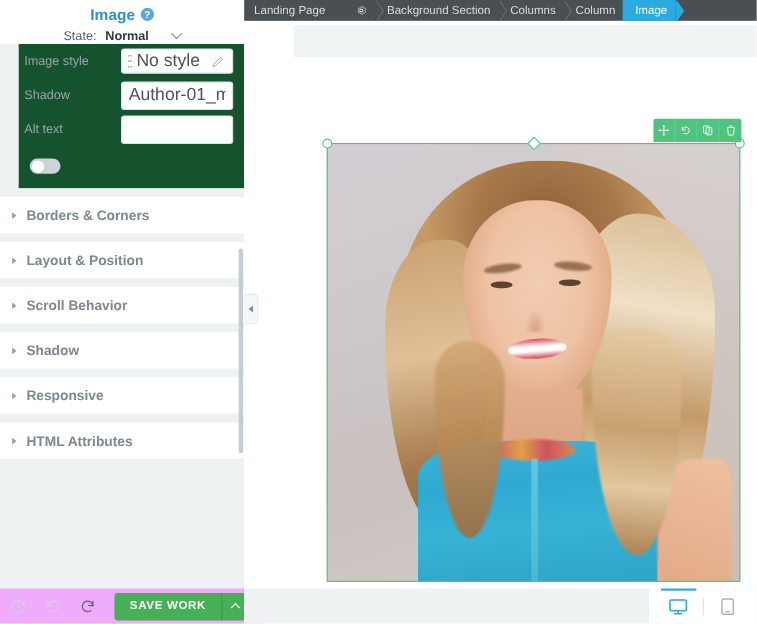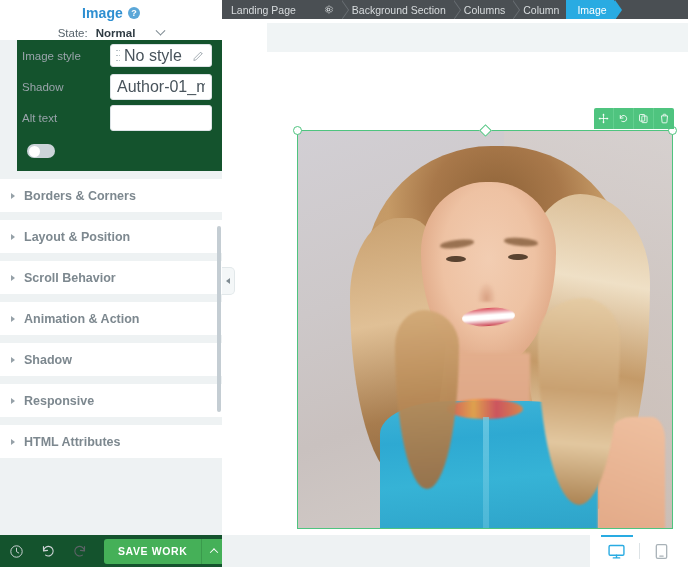--- a/index.html
+++ b/index.html
@@ -141,21 +141,21 @@
     width: 0; height: 0;
     border-right: 4px solid #7f8b92;
     border-top: 3.5px solid transparent;
     border-bottom: 3.5px solid transparent;
   }
 
   
   #bottom-bar {
     position: absolute; left: 0; top: 535px;
     width: 240px; height: 32px;
-    background: #14532d;
+    background: #f0abfc;
     display: flex; align-items: center;
   }
   .bb-icon {
     width: 32px; height: 32px;
     display: flex; align-items: center; justify-content: center;
     cursor: pointer;
   }
   .bb-icon svg { display: block; }
   #save-work {
     margin-left: 8px; height: 25px;
@@ -482,24 +482,20 @@
         <span class="acc-arrow"></span>
         <span class="acc-title">Borders &amp; Corners</span>
       </div>
       <div class="accordion">
         <span class="acc-arrow"></span>
         <span class="acc-title">Layout &amp; Position</span>
       </div>
       <div class="accordion">
         <span class="acc-arrow"></span>
         <span class="acc-title">Scroll Behavior</span>
-      </div>
-      <div class="accordion">
-        <span class="acc-arrow"></span>
-        <span class="acc-title">Animation &amp; Action</span>
       </div>
       <div class="accordion">
         <span class="acc-arrow"></span>
         <span class="acc-title">Shadow</span>
       </div>
       <div class="accordion">
         <span class="acc-arrow"></span>
         <span class="acc-title">Responsive</span>
       </div>
       <div class="accordion">

